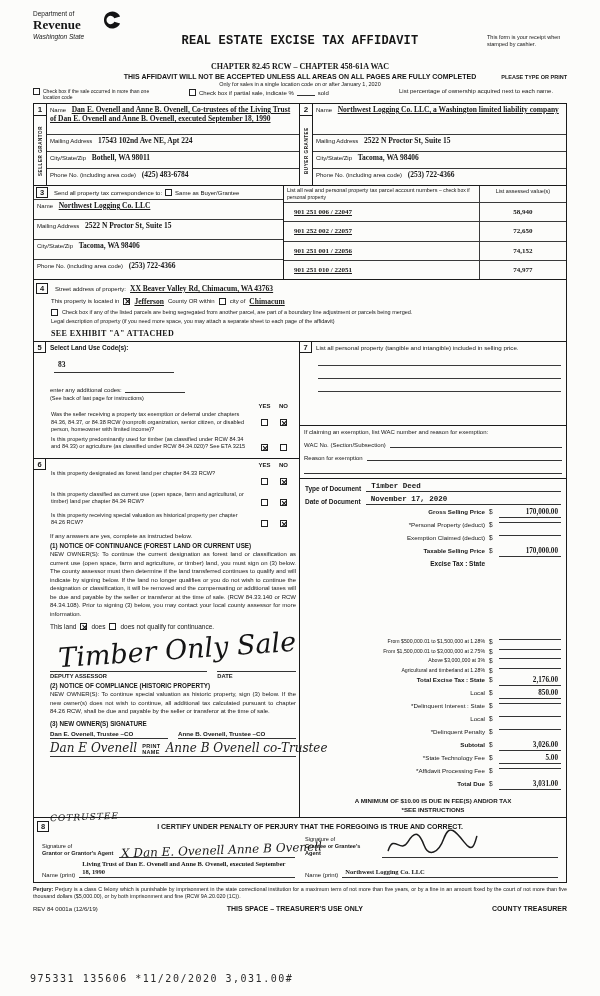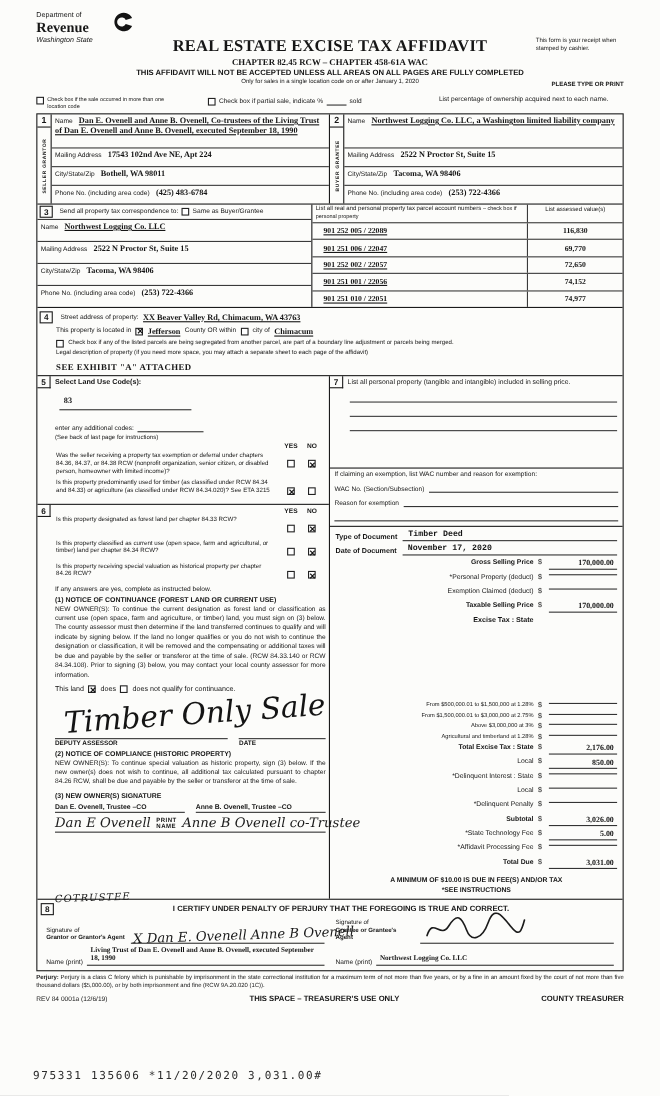--- a/index.html
+++ b/index.html
@@ -17,22 +17,22 @@
   .w18{width:18px}.w60{width:60px}
   .hw{font-family:"DejaVu Serif",serif;font-style:italic;color:#1b1b1b}
   
   .hdr{position:relative;height:78px}
   .logo{position:absolute;left:0;top:2px;display:flex;gap:19px;align-items:flex-start}
   .logo .l1{font-size:6.5px}
   .logo .l2{font-size:13px;font-weight:bold;font-family:"Liberation Serif",serif}
   .logo .l3{font-size:6.5px;font-style:italic}
   .logo-mark{margin-top:1px}
   .titleblk{text-align:center;padding-top:26px}
-  .title{font-size:15px;font-weight:bold;font-family:Liberation Serif, serif;letter-spacing:.2px}
-  .chapter{font-size:8px;font-weight:bold;font-family:"Liberation Serif",serif;margin-top:1px}
+  .title{font-size:12px;font-weight:bold;font-family:Liberation Mono, monospace;letter-spacing:.2px}
+  .chapter{font-size:8px;font-weight:bold;font-family:"Liberation Serif",serif;margin-top:14px}
   .warning{font-size:7px;font-weight:bold;margin-top:2px}
   .only{font-size:5.5px;margin-top:1px}
   .receipt{position:absolute;right:0;top:26px;width:80px;font-size:5.5px;line-height:1.35}
   .typeprint{position:absolute;right:0;top:66px;font-size:5.5px;font-weight:bold}
   
   .prenotes{display:flex;align-items:flex-start;margin:2px 0 3px;gap:6px}
   .pn-left{width:150px;display:flex;gap:3px;font-size:5px;line-height:1.2}
   .pn-left .pn-txt{width:110px}
   .pn-mid{flex:1;display:flex;gap:3px;align-items:flex-end;font-size:6px}
   .pn-right{width:168px;font-size:6px}
@@ -265,26 +265,22 @@
       </div>
       <div class="c3r">
         <div class="phead">
           <div class="ph-l">
             <span>List all real and personal property tax parcel account numbers</span>
             <span class="ph-sub">– check box if personal property</span>
           </div>
           <div class="ph-r">List assessed value(s)</div>
         </div>
         <div class="prow">
-          <span class="pnum">901 252 005 / 22089</span>
-          <span class="pval">116,830</span>
-        </div>
-        <div class="prow">
           <span class="pnum">901 251 006 / 22047</span>
-          <span class="pval">69,770</span>
+          <span class="pval">58,940</span>
         </div>
         <div class="prow">
           <span class="pnum">901 252 002 / 22057</span>
           <span class="pval">72,650</span>
         </div>
         <div class="prow">
           <span class="pnum">901 251 001 / 22056</span>
           <span class="pval">74,152</span>
         </div>
         <div class="prow">

